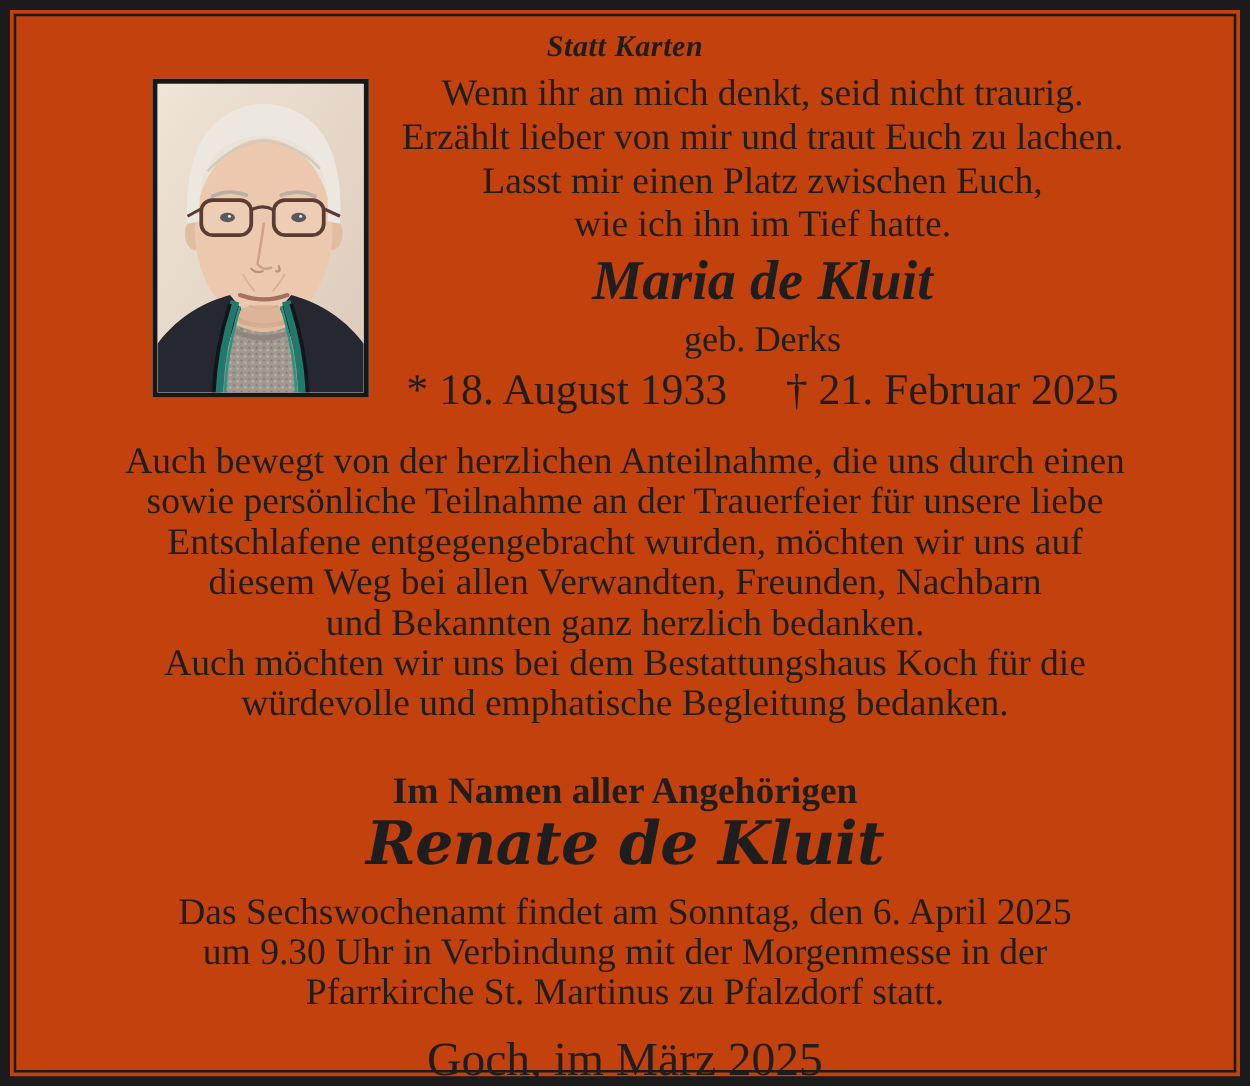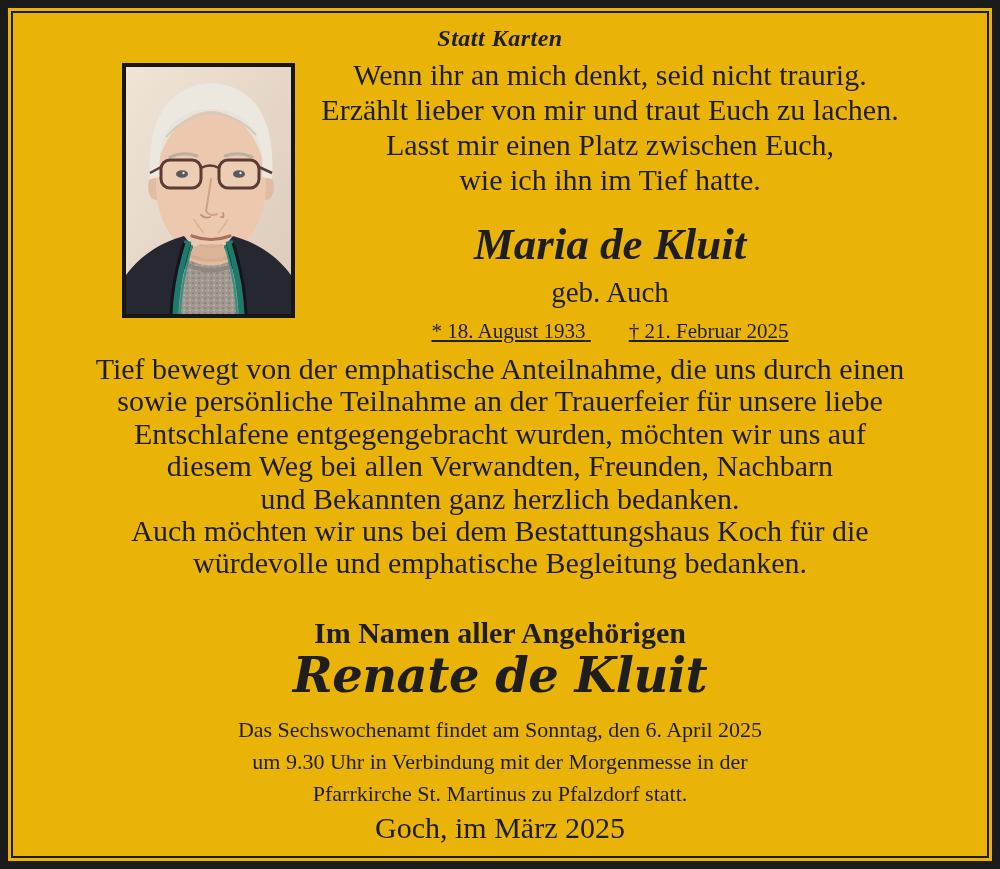--- a/index.html
+++ b/index.html
@@ -1,20 +1,20 @@
 <!DOCTYPE html>
 <html lang="de"><head>
 <meta charset="utf-8">
 <style>
   html, body { margin: 0; padding: 0; background: #ffffff; }
   .card {
     position: relative;
     width: 1000px;
     height: 869px;
-    background: #eab308;
+    background: #c2410c;
     font-family: "Liberation Serif", serif;
     color: #1e1e1e;
     overflow: hidden;
   }
   .frame-outer {
     position: absolute; inset: 0;
     border: 8px solid #1b1b1b;
     pointer-events: none;
   }
   .frame-inner {
@@ -38,38 +38,38 @@
     background: #e9dccd;
   }
   .photo svg { display: block; width: 100%; height: 100%; }
 
   .header-block {
     position: absolute; left: 295px; top: 57px; width: 630px;
     text-align: center;
   }
   .poem { font-size: 30px; line-height: 35px; }
   .deceased-name {
-    font-size: 45px; line-height: 54px; margin-top: 20px;
+    font-size: 45px; line-height: 54px; margin-top: 0;
     font-weight: bold; font-style: italic; white-space: nowrap;
   }
   .maiden { font-size: 29px; line-height: 30px; margin-top: 6px; }
-  .dates { font-size: 21px; line-height: 33px; margin-top: 8px; white-space: nowrap; text-decoration: underline; }
+  .dates { font-size: 35px; line-height: 33px; margin-top: 8px; white-space: nowrap; }
   .dates .death { margin-left: 38px; }
 
   .thanks-block { top: 353px; font-size: 30px; line-height: 32.4px; }
   .in-name { top: 618px; font-size: 30px; line-height: 30px; font-weight: bold; }
   .signature {
     top: 650px;
     font-family: "DejaVu Serif", serif;
     font-size: 48px; line-height: 50px;
     font-weight: bold; font-style: italic;
     letter-spacing: -0.5px;
   }
-  .service-block { top: 714px; font-size: 22px; line-height: 32px; }
-  .place-date { top: 812px; font-size: 30px; line-height: 32px; }
+  .service-block { top: 714px; font-size: 30px; line-height: 32px; }
+  .place-date { top: 832px; font-size: 38px; line-height: 32px; }
 </style>
 </head>
 <body>
 
 <div class="card">
 
   <div class="frame-outer"></div>
   <div class="frame-inner"></div>
 
   <div class="abs statt-karten">Statt Karten</div>
@@ -143,29 +143,29 @@
   </div>
 
   <div class="header-block">
     <div class="poem">
       <span class="line">Wenn ihr an mich denkt, seid nicht traurig.</span>
       <span class="line">Erzählt lieber von mir und traut Euch zu lachen.</span>
       <span class="line">Lasst mir einen Platz zwischen Euch,</span>
       <span class="line">wie ich ihn im Tief hatte.</span>
     </div>
     <div class="deceased-name">Maria de Kluit</div>
-    <div class="maiden">geb. Auch</div>
+    <div class="maiden">geb. Derks</div>
     <div class="dates">
       <span class="birth">* 18. August 1933</span>
       <span class="death">† 21. Februar 2025</span>
     </div>
   </div>
 
   <div class="abs thanks-block">
-    <span class="line">Tief bewegt von der emphatische Anteilnahme, die uns durch einen</span>
+    <span class="line">Auch bewegt von der herzlichen Anteilnahme, die uns durch einen</span>
     <span class="line">sowie persönliche Teilnahme an der Trauerfeier für unsere liebe</span>
     <span class="line">Entschlafene entgegengebracht wurden, möchten wir uns auf</span>
     <span class="line">diesem Weg bei allen Verwandten, Freunden, Nachbarn</span>
     <span class="line">und Bekannten ganz herzlich bedanken.</span>
     <span class="line">Auch möchten wir uns bei dem Bestattungshaus Koch für die</span>
     <span class="line">würdevolle und emphatische Begleitung bedanken.</span>
   </div>
 
   <div class="abs in-name">Im Namen aller Angehörigen</div>
 

